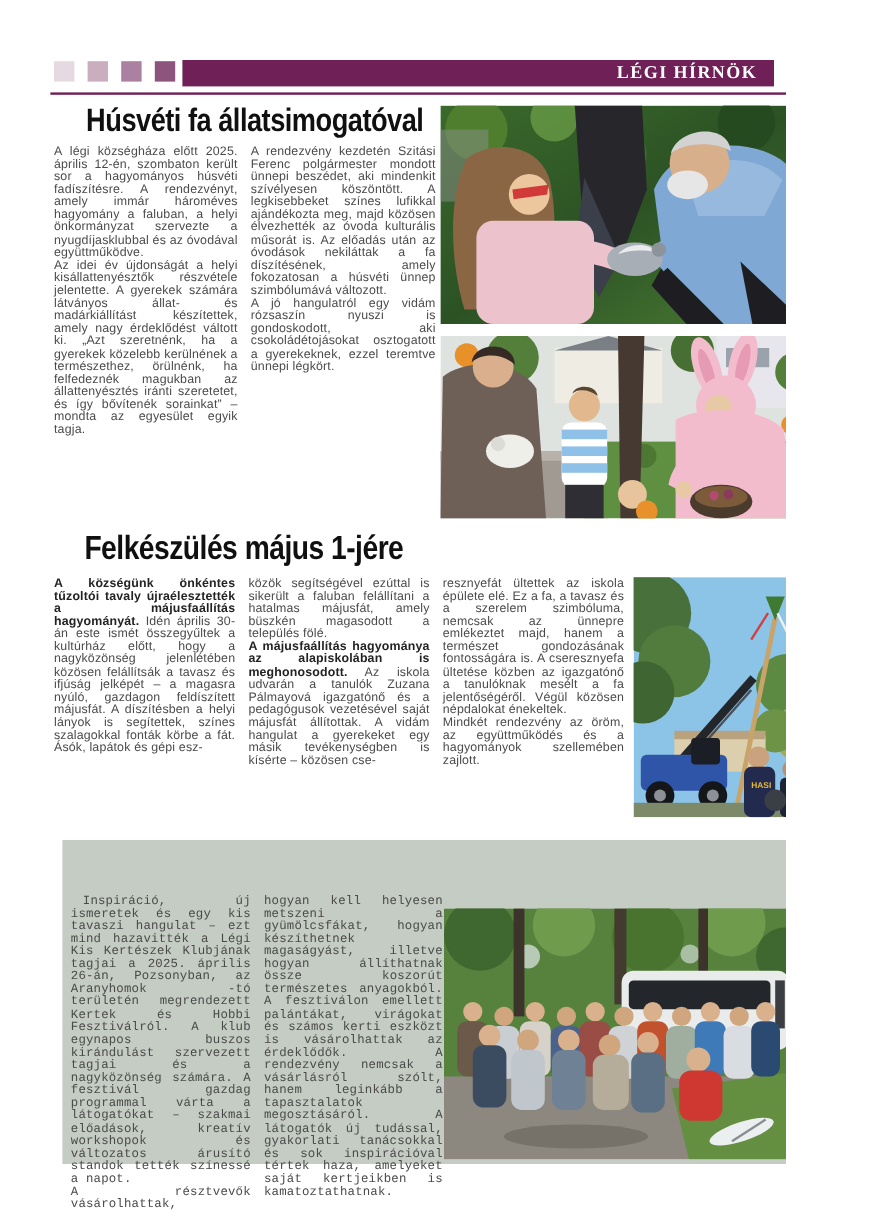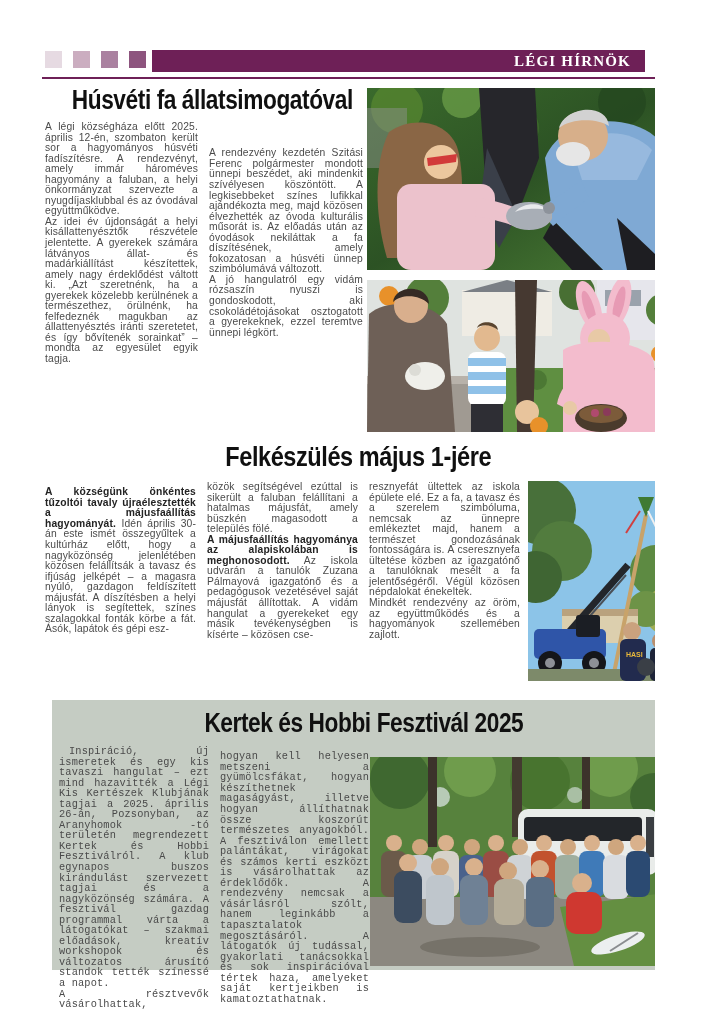--- a/index.html
+++ b/index.html
@@ -11,28 +11,28 @@
   #deco-squares{left:45px;top:51px;display:flex;gap:11px;}
   #deco-squares .sq{width:17px;height:17px;}
   #masthead-bar{left:152px;top:50px;width:493px;height:22px;color:#fff;
       font-family:"Liberation Serif","DejaVu Serif",serif;font-weight:bold;font-size:15px;
       letter-spacing:1.2px;line-height:22px;text-align:right;padding-right:14px;box-sizing:border-box;}
   #page-number{left:646px;top:46px;width:34px;text-align:center;
       font-family:"Liberation Serif","DejaVu Serif",serif;font-size:23px;line-height:28px;}
   #header-rule{left:42px;top:77px;width:646px;height:2px;}
 
   
-  .headline{font-weight:bold;color:#101010;text-align:center;white-space:nowrap;}
+  .headline{font-weight:bold;color:#101010;white-space:nowrap;}
   .headline>span{display:inline-block;transform:scaleX(.84);transform-origin:center;letter-spacing:-.5px;}
 
   
   .coltext{font-size:10.3px;line-height:10.55px;letter-spacing:.15px;}
   .coltext p{margin:0;text-align:justify;}
   .coltext strong{color:#232323;}
-  .cols{display:flex;align-items:center;}
+  .cols{display:flex;}
   .indent1{text-indent:10px;}
 
   
   figure{margin:0;padding:0;}
   figure svg{display:block;}
 
   
   #festival-box{left:52px;top:700px;width:624px;height:270px;}
 </style>
 </head>
@@ -215,23 +215,20 @@
       <circle cx="104" cy="150" r="9" fill="#caa27e"></circle>
       <rect x="92" y="158" width="26" height="42" rx="6" fill="#222b4e"></rect>
       <text x="98" y="176" font-size="7" fill="#e8b83a" font-family="Liberation Sans,sans-serif" font-weight="bold">HASI</text>
       <circle cx="132" cy="160" r="8" fill="#b98f6e"></circle>
       <rect x="122" y="167" width="22" height="33" rx="5" fill="#1d2438"></rect>
       <circle cx="118" cy="186" r="9" fill="#3a3f46"></circle>
     </svg>
   </figure>
 
   <div class="abs" id="festival-box" style="background: rgb(197, 204, 195);">
-    <h2 class="headline" style="position:absolute;left:0;top:6px;width:100%;margin:0;font-size:27px;line-height:34px;">
-      <span>Kertek és Hobbi Fesztivál 2025</span>
-    </h2>
 
     <div class="cols coltext" style="position:absolute;left:7px;top:46px;width:310px;gap:11px;font-family:Liberation Mono, monospace;">
       <div style="width:150px;">
         <p class="indent1">Inspiráció, új ismeretek és egy kis tavaszi hangulat – ezt mind hazavitték a Légi Kis Kertészek Klubjának tagjai a 2025. április 26-án, Pozsonyban, az Aranyhomok -tó területén megrendezett Kertek és Hobbi Fesztiválról. A klub egynapos buszos kirándulást szervezett tagjai és a nagyközönség számára. A fesztivál gazdag programmal várta a látogatókat – szakmai előadások, kreatív workshopok és változatos árusító standok tették színessé a napot.</p>
         <p>A résztvevők vásárolhattak,</p>
       </div>
       <div style="width:149px;">
         <p>hogyan kell helyesen metszeni a gyümölcsfákat, hogyan készíthetnek magaságyást, illetve hogyan állíthatnak össze koszorút természetes anyagokból. A fesztiválon emellett palántákat, virágokat és számos kerti eszközt is vásárolhattak az érdeklődők. A rendezvény nemcsak a vásárlásról szólt, hanem leginkább a tapasztalatok megosztásáról. A látogatók új tudással, gyakorlati tanácsokkal és sok inspirációval tértek haza, amelyeket saját kertjeikben is kamatoztathatnak.</p>
       </div>
     </div>

